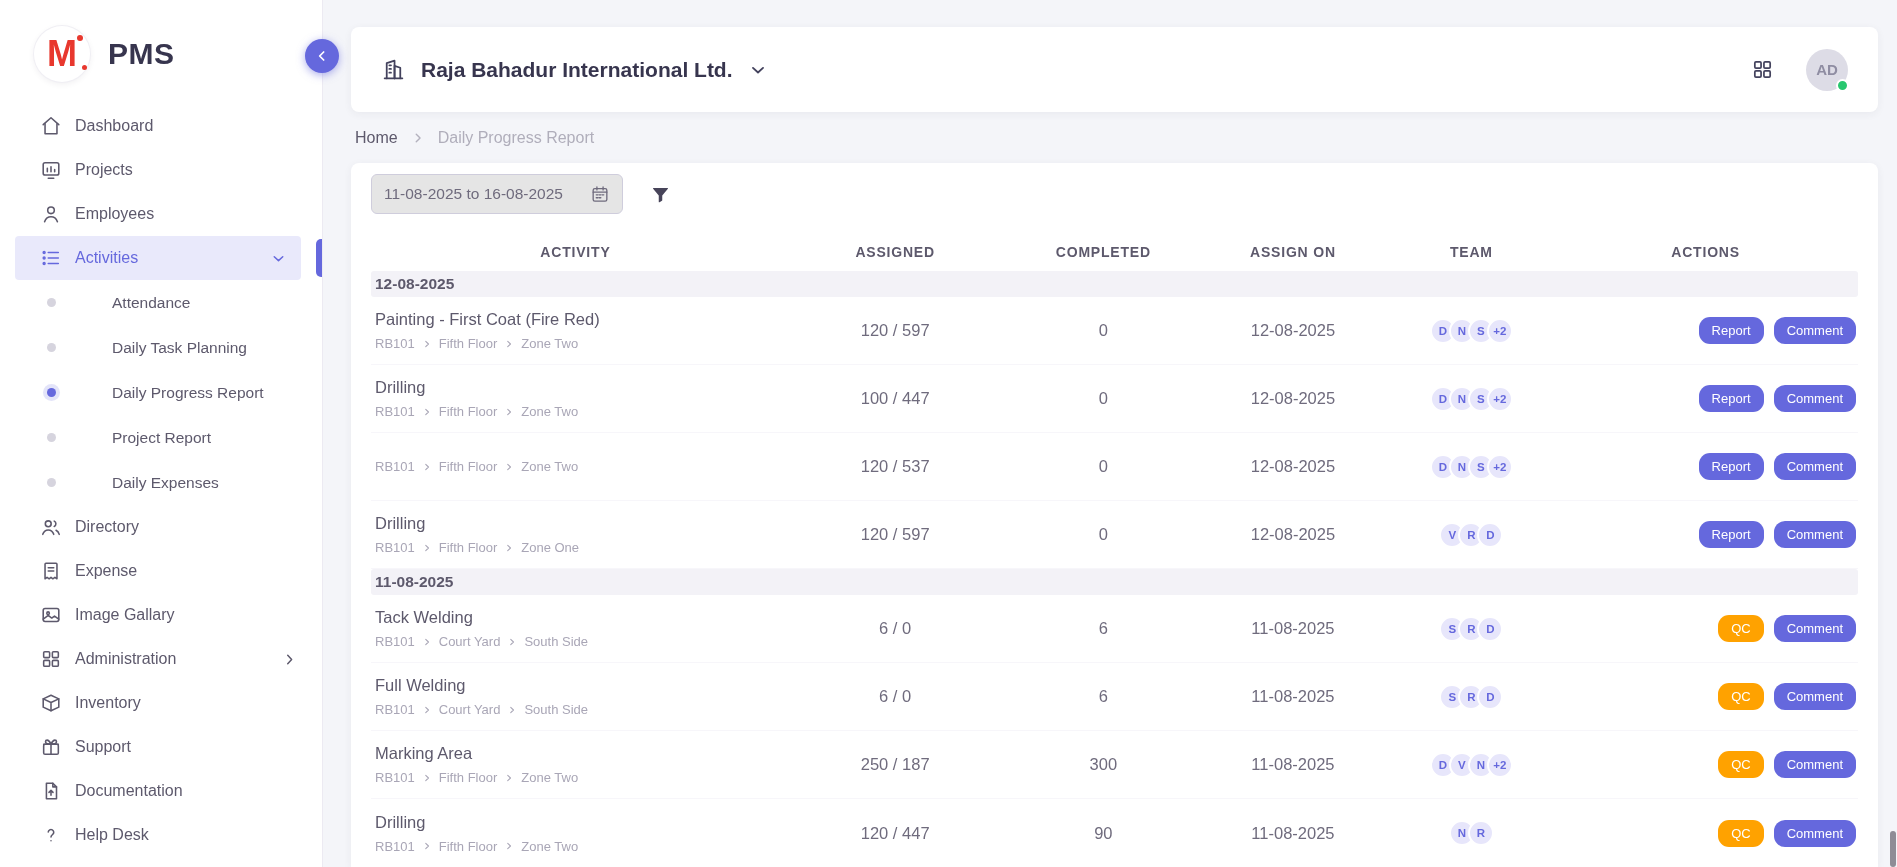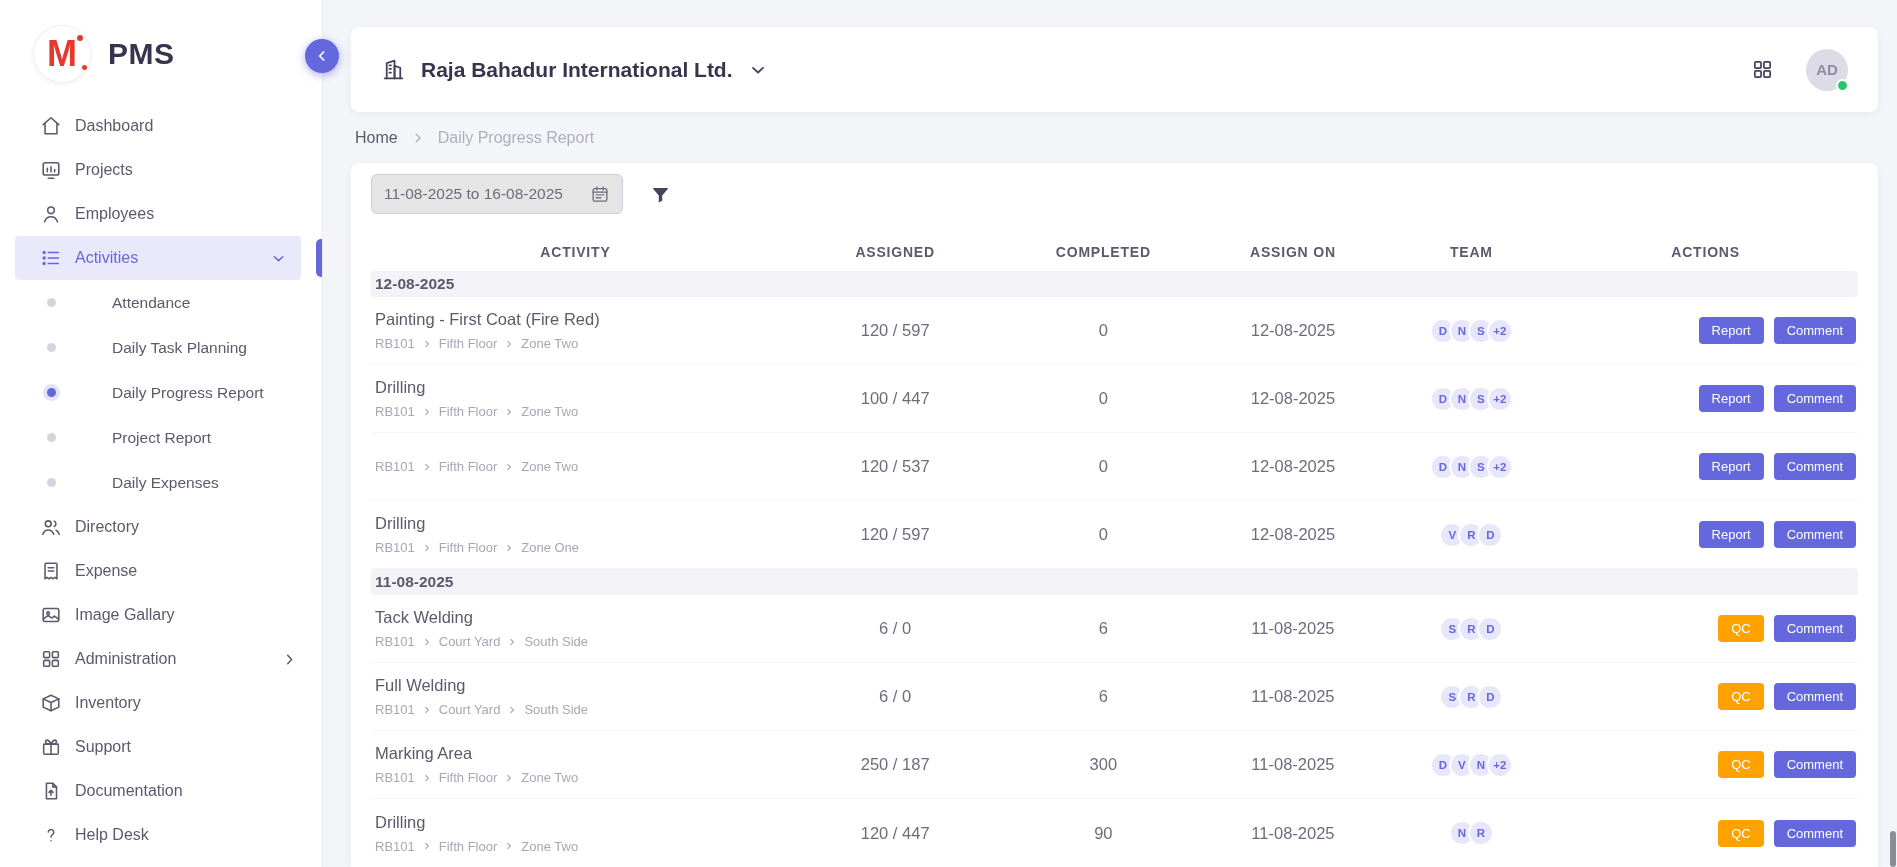--- a/index.html
+++ b/index.html
@@ -83,21 +83,21 @@
   .cell.activity{padding-left:4px;}
   .activity-title{font-size:16.5px;color:var(--text);margin-bottom:7px;}
   .path{display:flex;align-items:center;gap:7px;font-size:13px;color:var(--muted);}
   .path-sep{width:10px;height:10px;color:var(--muted);display:inline-flex;}
   .cell.team{display:flex;justify-content:center;}
   .badge{width:26px;height:26px;border-radius:50%;background:#e7e6fb;color:var(--primary);
     font-size:11.5px;font-weight:700;display:flex;align-items:center;justify-content:center;
     border:2px solid #fff;margin-left:-7px;cursor:pointer;}
   .badge:first-child{margin-left:0;}
   .cell.actions{display:flex;justify-content:flex-end;gap:10px;padding-right:2px;}
-  .btn{border:none;border-radius:4px;color:#fff;font-size:13px;font-weight:500;height:27px;padding:0 13px;
+  .btn{border:none;border-radius:11px;color:#fff;font-size:13px;font-weight:500;height:27px;padding:0 13px;
     cursor:pointer;font-family:inherit;line-height:1;}
   .btn.primary{background:var(--primary);}
   .btn.warning{background:var(--warning);}
 
   .scroll-thumb{position:absolute;right:1px;bottom:0;width:6px;height:36px;border-radius:3px;background:#8e8c96;z-index:9;}
 
   .icon svg,.chev svg,.company-icon svg,.company-chevron svg,.apps-icon svg,.cal-icon svg,
   .funnel-icon svg,.bc-sep svg,.path-sep svg{width:100%;height:100%;display:block;}
 </style>
 </head>

